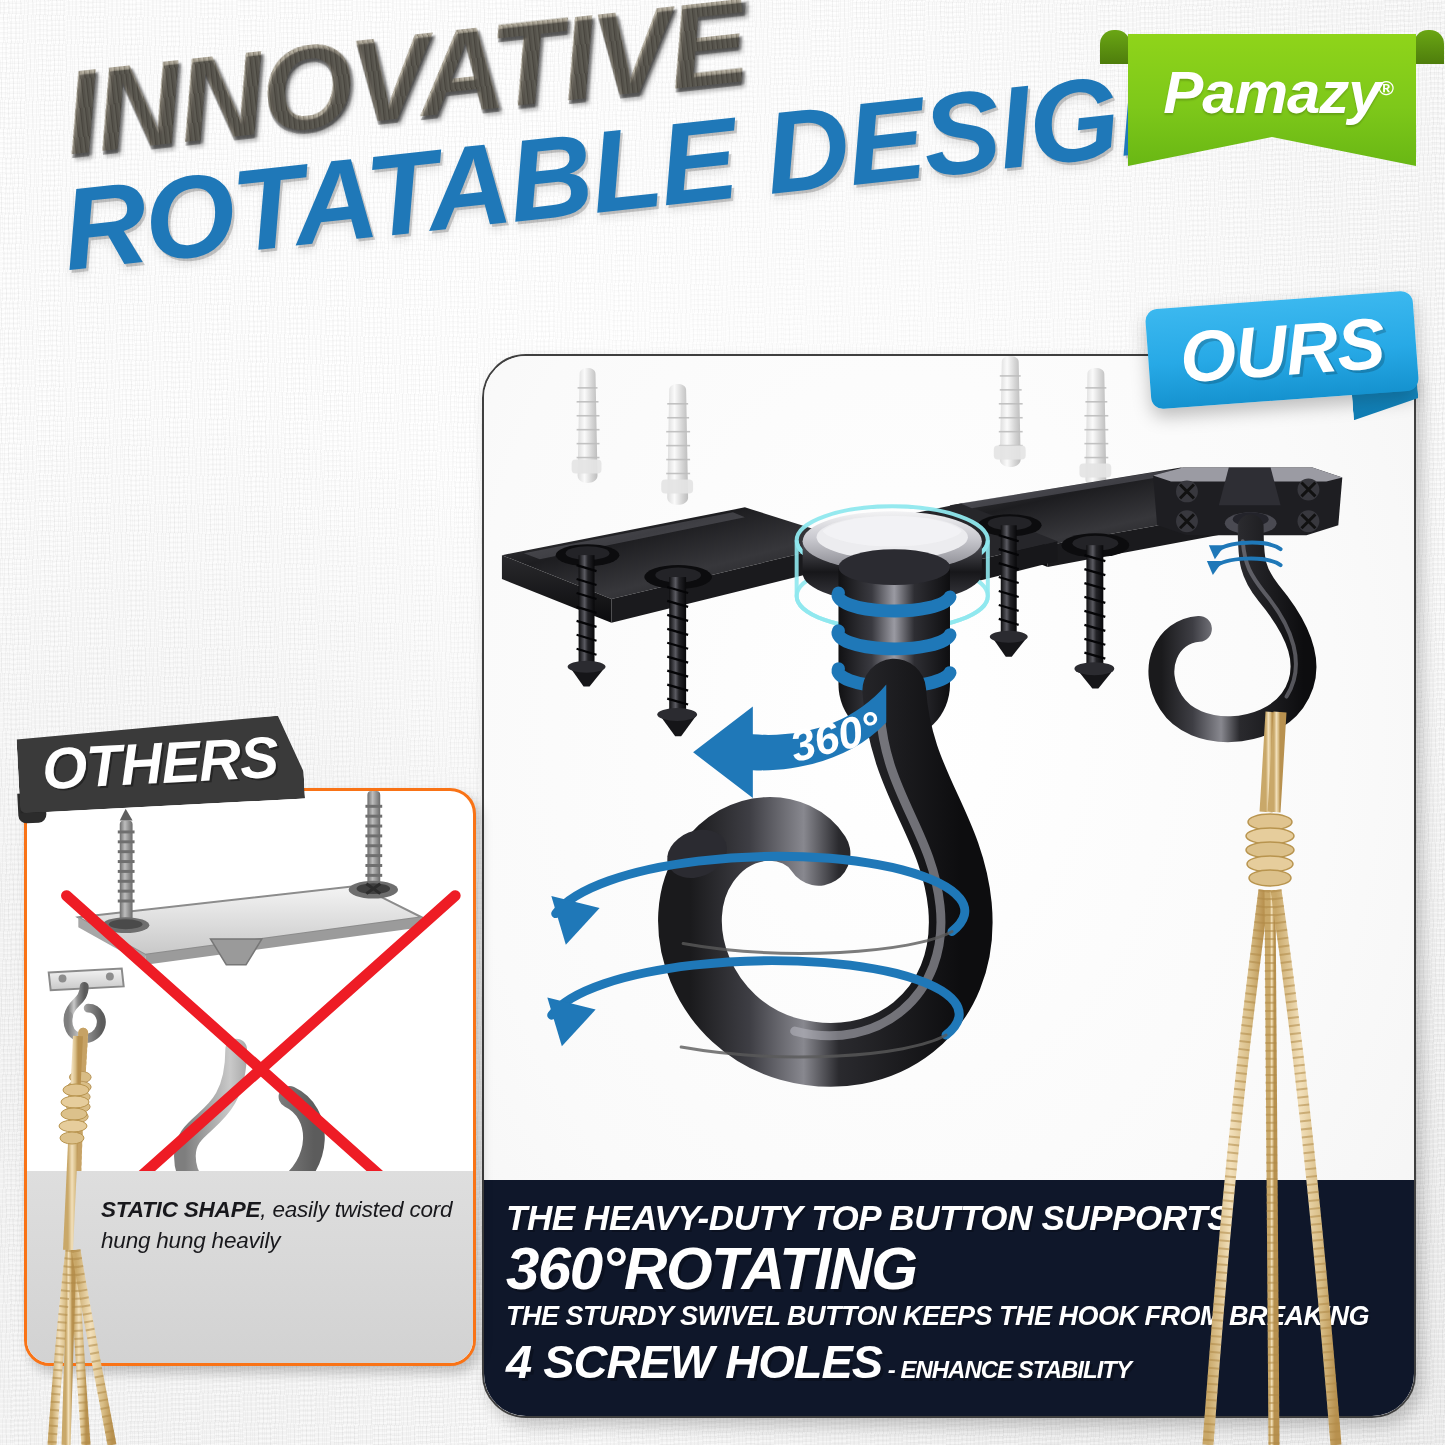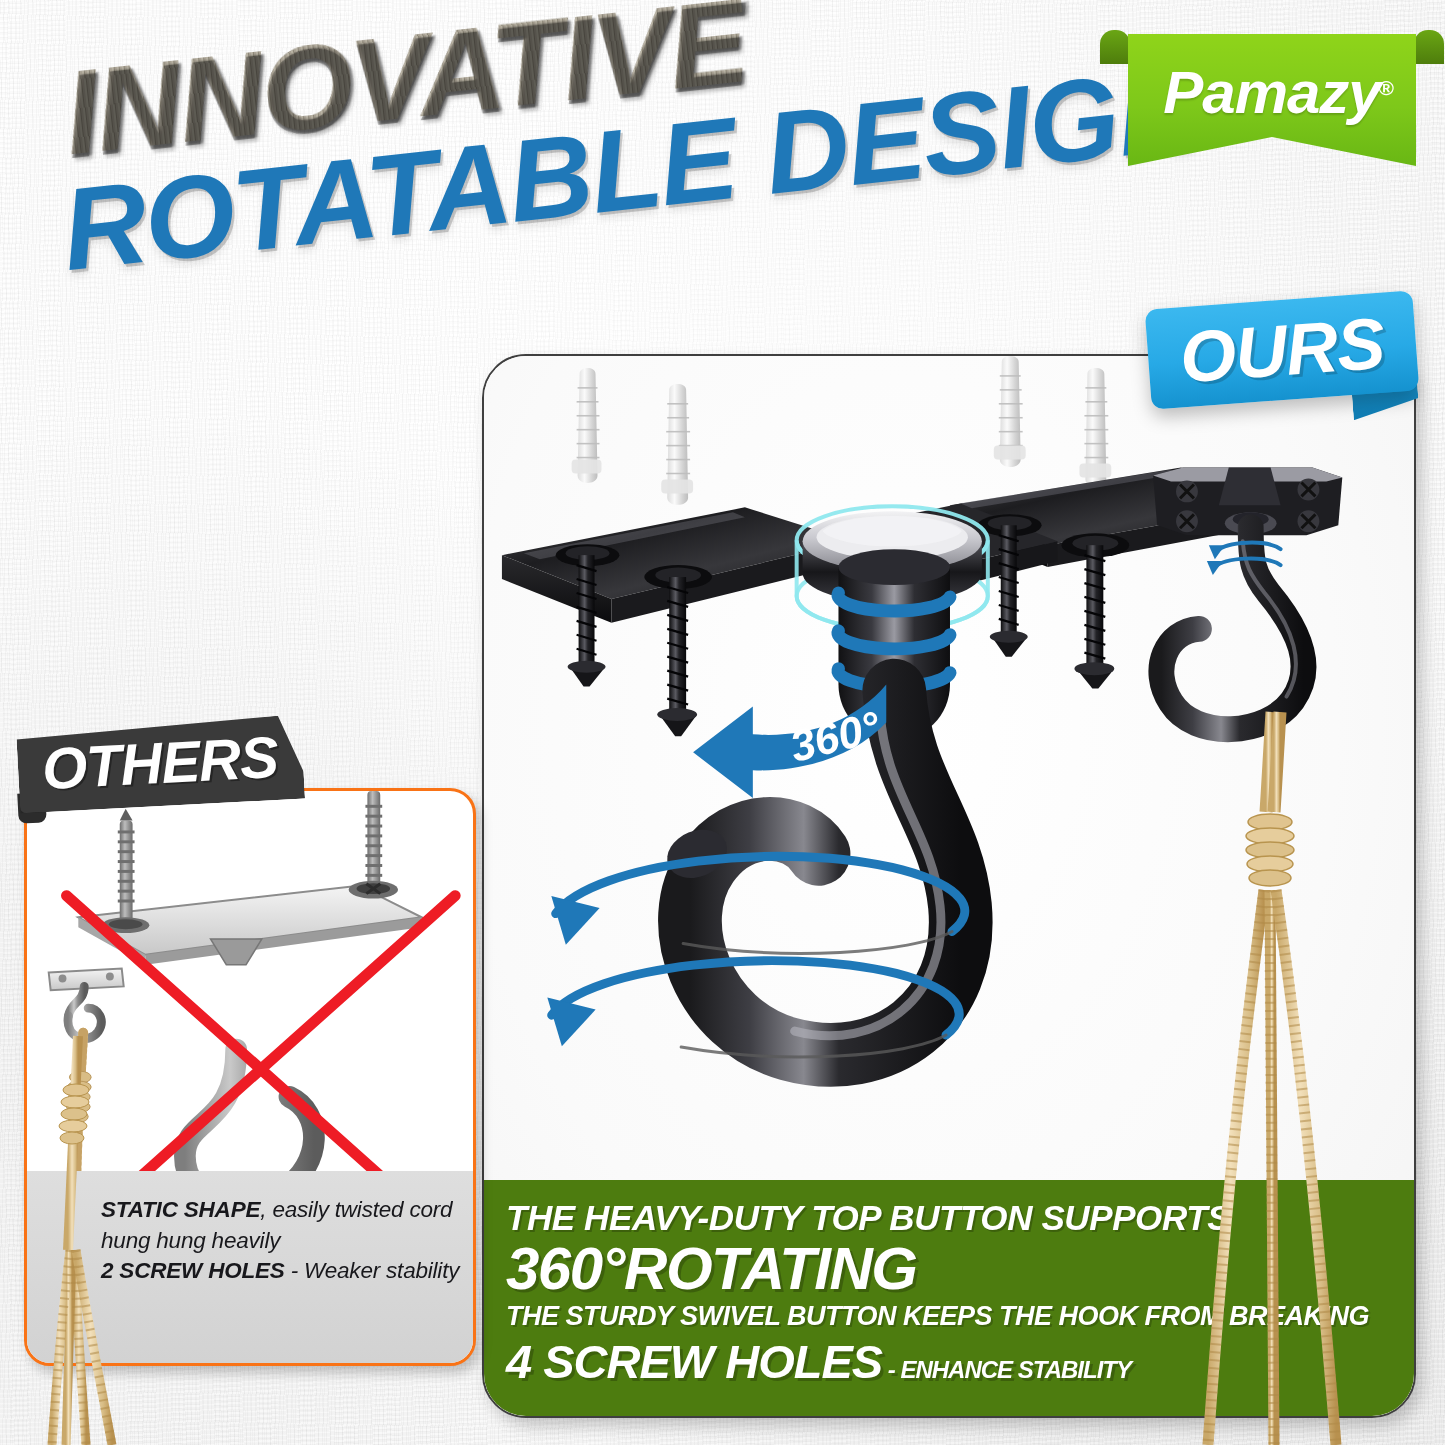--- a/index.html
+++ b/index.html
@@ -156,21 +156,21 @@
     box-shadow:6px 8px 16px rgba(0,0,0,.20);
     overflow:hidden;
     z-index:3;
   }
   #main-card-inner { position:absolute; inset:0; background:
       radial-gradient(ellipse at 45% 35%, #ffffff 0%, #fafafa 60%, #f3f3f3 100%); }
 
   
   #teal-band {
     position:absolute; left:0; right:0; bottom:0; height:236px;
-    background:#4d7c0f;
+    background:#0f172a;
     padding:18px 0 0 22px;
   }
   .teal-l1 { color:#fff; font-size:35px; font-weight:bold; font-style:italic; letter-spacing:-.4px; white-space:nowrap;
              text-shadow:2px 2px 0 rgba(0,0,0,.22); }
   .teal-l2 { color:#fff; font-size:60px; font-weight:bold; font-style:italic; letter-spacing:-1.5px; margin-top:-4px; white-space:nowrap;
              text-shadow:3px 3px 0 rgba(0,0,0,.22); }
   .teal-l3 { color:#fff; font-size:27px; font-weight:bold; font-style:italic; letter-spacing:-.5px; margin-top:-2px; white-space:nowrap;
              text-shadow:2px 2px 0 rgba(0,0,0,.2); }
   .teal-l4 { color:#fff; font-size:47px; font-weight:bold; font-style:italic; letter-spacing:-1px; margin-top:2px; white-space:nowrap;
              text-shadow:3px 3px 0 rgba(0,0,0,.22); }
@@ -302,23 +302,20 @@
       <path d="M40 106 L434 458" stroke="#ee1c25" stroke-width="11"></path>
       <path d="M434 106 L40 458" stroke="#ee1c25" stroke-width="11"></path>
     </g>
   </svg>
 
   <div id="others-text-panel">
     <div class="others-line">
       <b>STATIC SHAPE</b><span>, easily twisted cord</span>
     </div>
     <div class="others-line">hung hung heavily</div>
-    <div class="others-line">
-      <b>2 SCREW HOLES</b><span> - Weaker stability</span>
-    </div>
   </div>
 </div>
 
 <div id="main-card">
   <div id="main-card-inner"></div>
 
   <svg class="svg-layer" viewBox="0 0 934 1064">
     <defs>
       <linearGradient id="blkPlateTop" x1="0" y1="0" x2="1" y2="1">
         <stop offset="0" stop-color="#4a4a4e"></stop>

